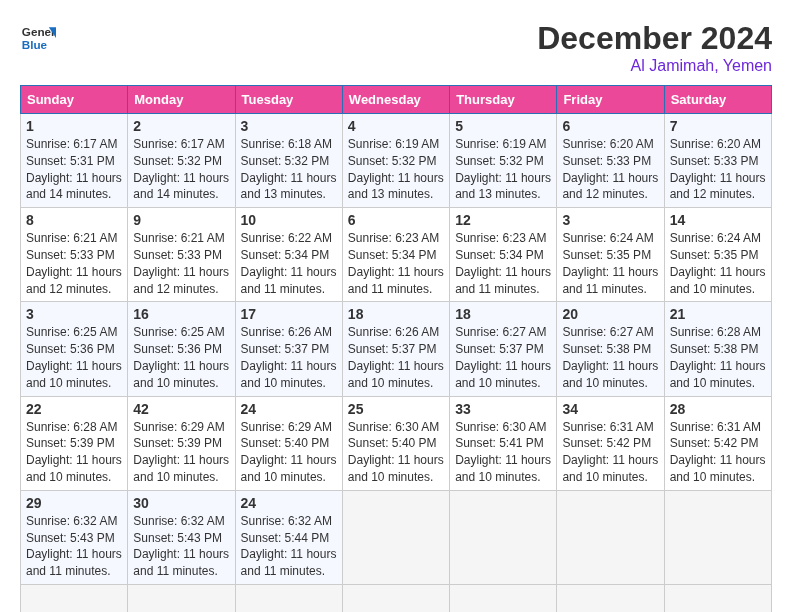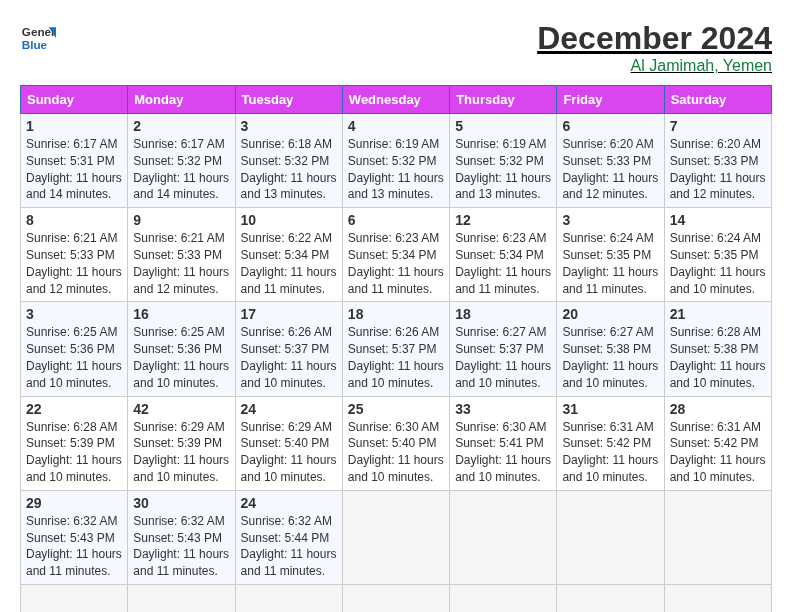--- a/index.html
+++ b/index.html
@@ -20,38 +20,37 @@
       display: flex;
       align-items: center;
       gap: 6px;
     }
     .logo-icon {
       width: 36px;
       height: 36px;
     }
     .title-block {
       text-align: right;
-      text-decoration: underline;
     }
     .month-title {
       font-size: 32px;
       font-weight: bold;
       color: #333;
     }
     .location-title {
       font-size: 16px;
-      color: #15803d;
+      color: #6d28d9;
     }
     table {
       width: 100%;
       border-collapse: collapse;
       font-size: 11px;
     }
     thead tr th {
-      background: #d946ef;
+      background: #ec4899;
       color: #fff;
       text-align: left;
       padding: 6px 6px;
       font-size: 13px;
       font-weight: bold;
       border: 1px solid #2a6eb5;
     }
     tbody tr {
       background: #fff;
     }
@@ -217,21 +216,21 @@
       </td>
         <td>
         <span class="day-num">25</span>
         <span class="day-info">Sunrise: 6:30 AM<br>Sunset: 5:40 PM<br>Daylight: 11 hours and 10 minutes.</span>
       </td>
         <td>
         <span class="day-num">33</span>
         <span class="day-info">Sunrise: 6:30 AM<br>Sunset: 5:41 PM<br>Daylight: 11 hours and 10 minutes.</span>
       </td>
         <td>
-        <span class="day-num">31</span>
+        <span class="day-num">34</span>
         <span class="day-info">Sunrise: 6:31 AM<br>Sunset: 5:42 PM<br>Daylight: 11 hours and 10 minutes.</span>
       </td>
         <td>
         <span class="day-num">28</span>
         <span class="day-info">Sunrise: 6:31 AM<br>Sunset: 5:42 PM<br>Daylight: 11 hours and 10 minutes.</span>
       </td>
       </tr>
       <tr>
         <td>
         <span class="day-num">29</span>

